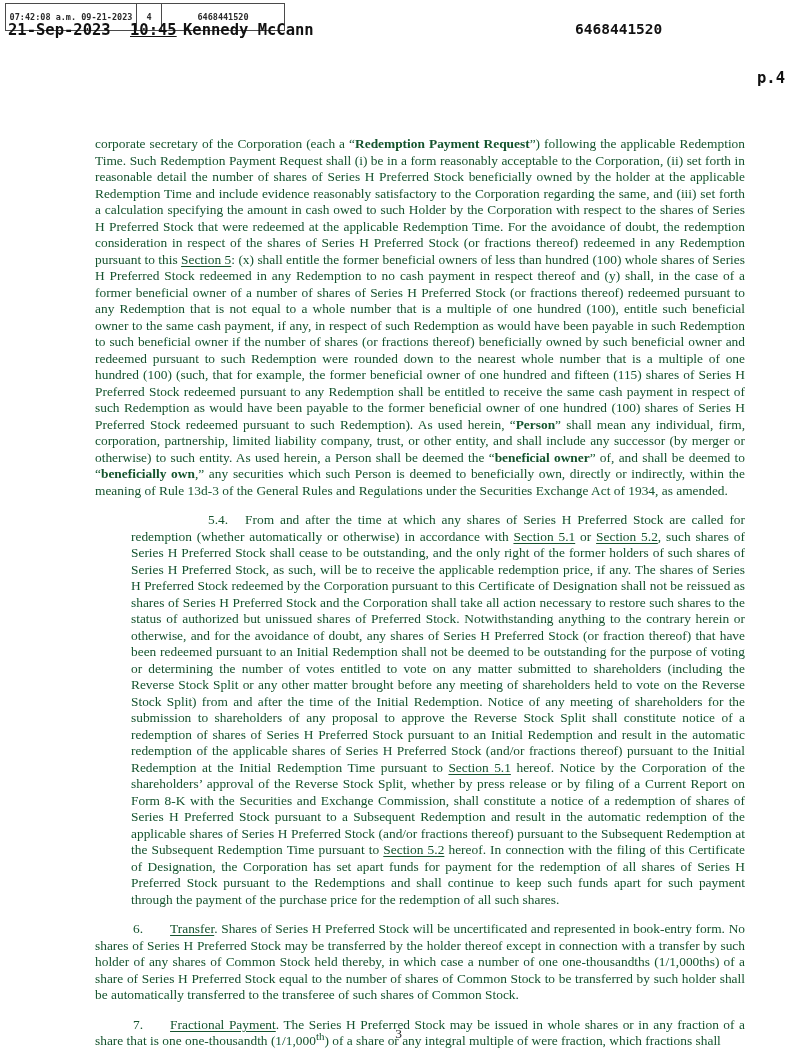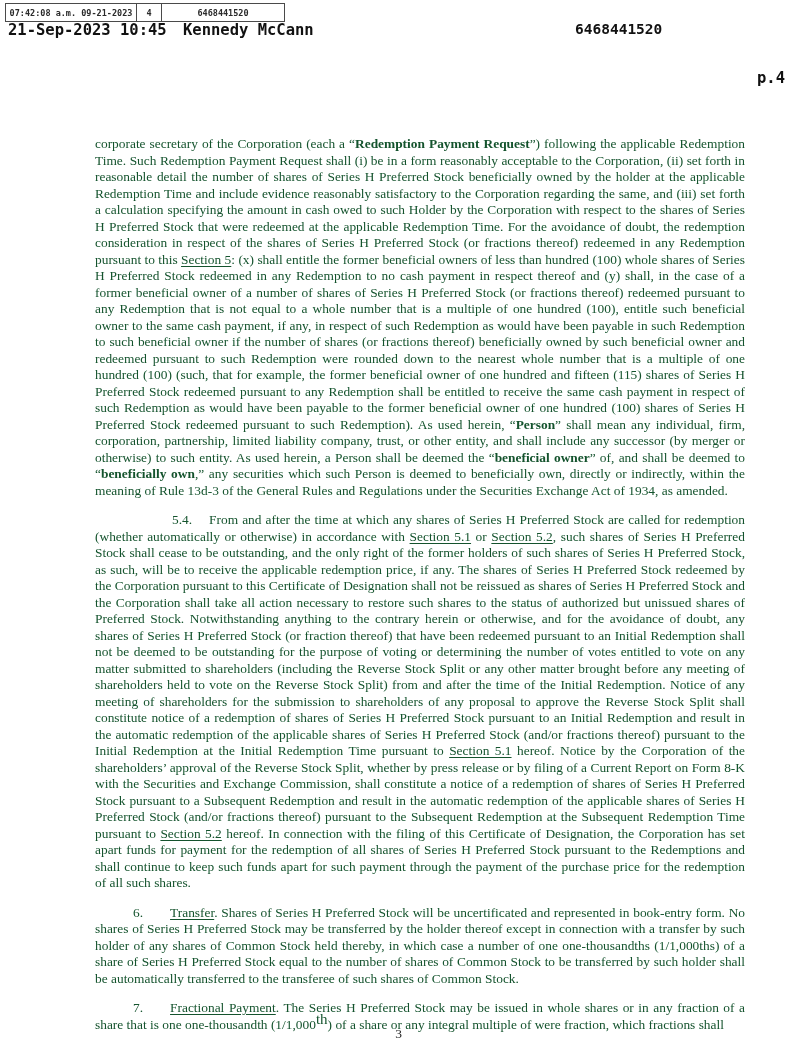--- a/index.html
+++ b/index.html
@@ -10,21 +10,21 @@
     background: #ffffff;
     overflow: hidden;
     font-family: "Liberation Serif", serif;
     color: #222;
   }
 
   
   .stampbox {
     position: absolute;
     left: 5px; top: 3px;
-    width: 280px; height: 19px;
+    width: 280px; height: 28px;
     border: 1px solid #4a4a4a;
     display: flex;
     font-family: "DejaVu Sans Mono", monospace;
     font-weight: bold;
     font-size: 8.5px;
     color: #2a2a2a;
     box-sizing: border-box;
   }
   .stampbox .cell {
     display: flex; align-items: center; justify-content: center;
@@ -39,43 +39,43 @@
     left: 0; top: 21px;
     width: 640px; height: 20px;
     font-family: "DejaVu Sans Mono", monospace;
     font-weight: bold;
     font-size: 15.5px;
     color: #111;
     white-space: nowrap;
   }
   .faxline span { position: absolute; top: 0; }
   .fh-date   { left: 8px; }
-  .fh-time   { left: 120px; }
+  .fh-time   { left: 130px; text-decoration: underline; }
   .fh-sender { left: 183px; }
   .fh-number { left: 575px; font-size: 14.5px; top: 1px; }
   .fh-page   { left: 757px; margin-top: 48px; }
 
   
   .docbody {
     position: absolute;
     left: 95px; top: 136px;
     width: 650px;
     font-size: 13.4px;
     line-height: 16.5px;
     text-align: justify;
     color: #14532d;
   }
   .para { margin: 0 0 13px 0; }
-  .p54 { text-indent: 77px; }
+  .p54 { text-indent: 77px; margin-left: 36px; }
   .p6, .p7 { text-indent: 38px; }
   .pnum54 { margin-right: 17px; }
   .pnum67 { margin-right: 27px; }
   .bold { font-weight: bold; }
   .u { text-decoration: underline; text-underline-offset: 2px; }
-  .sup { vertical-align: super; font-size: 15px; line-height: 0; }
+  .sup { vertical-align: super; font-size: 11px; line-height: 0; }
 
   .pageno {
     position: absolute;
     left: 0; top: 1026px;
     width: 797px;
     text-align: center;
     font-size: 13.5px;
     color: #1e1e1e;
   }
 </style>

